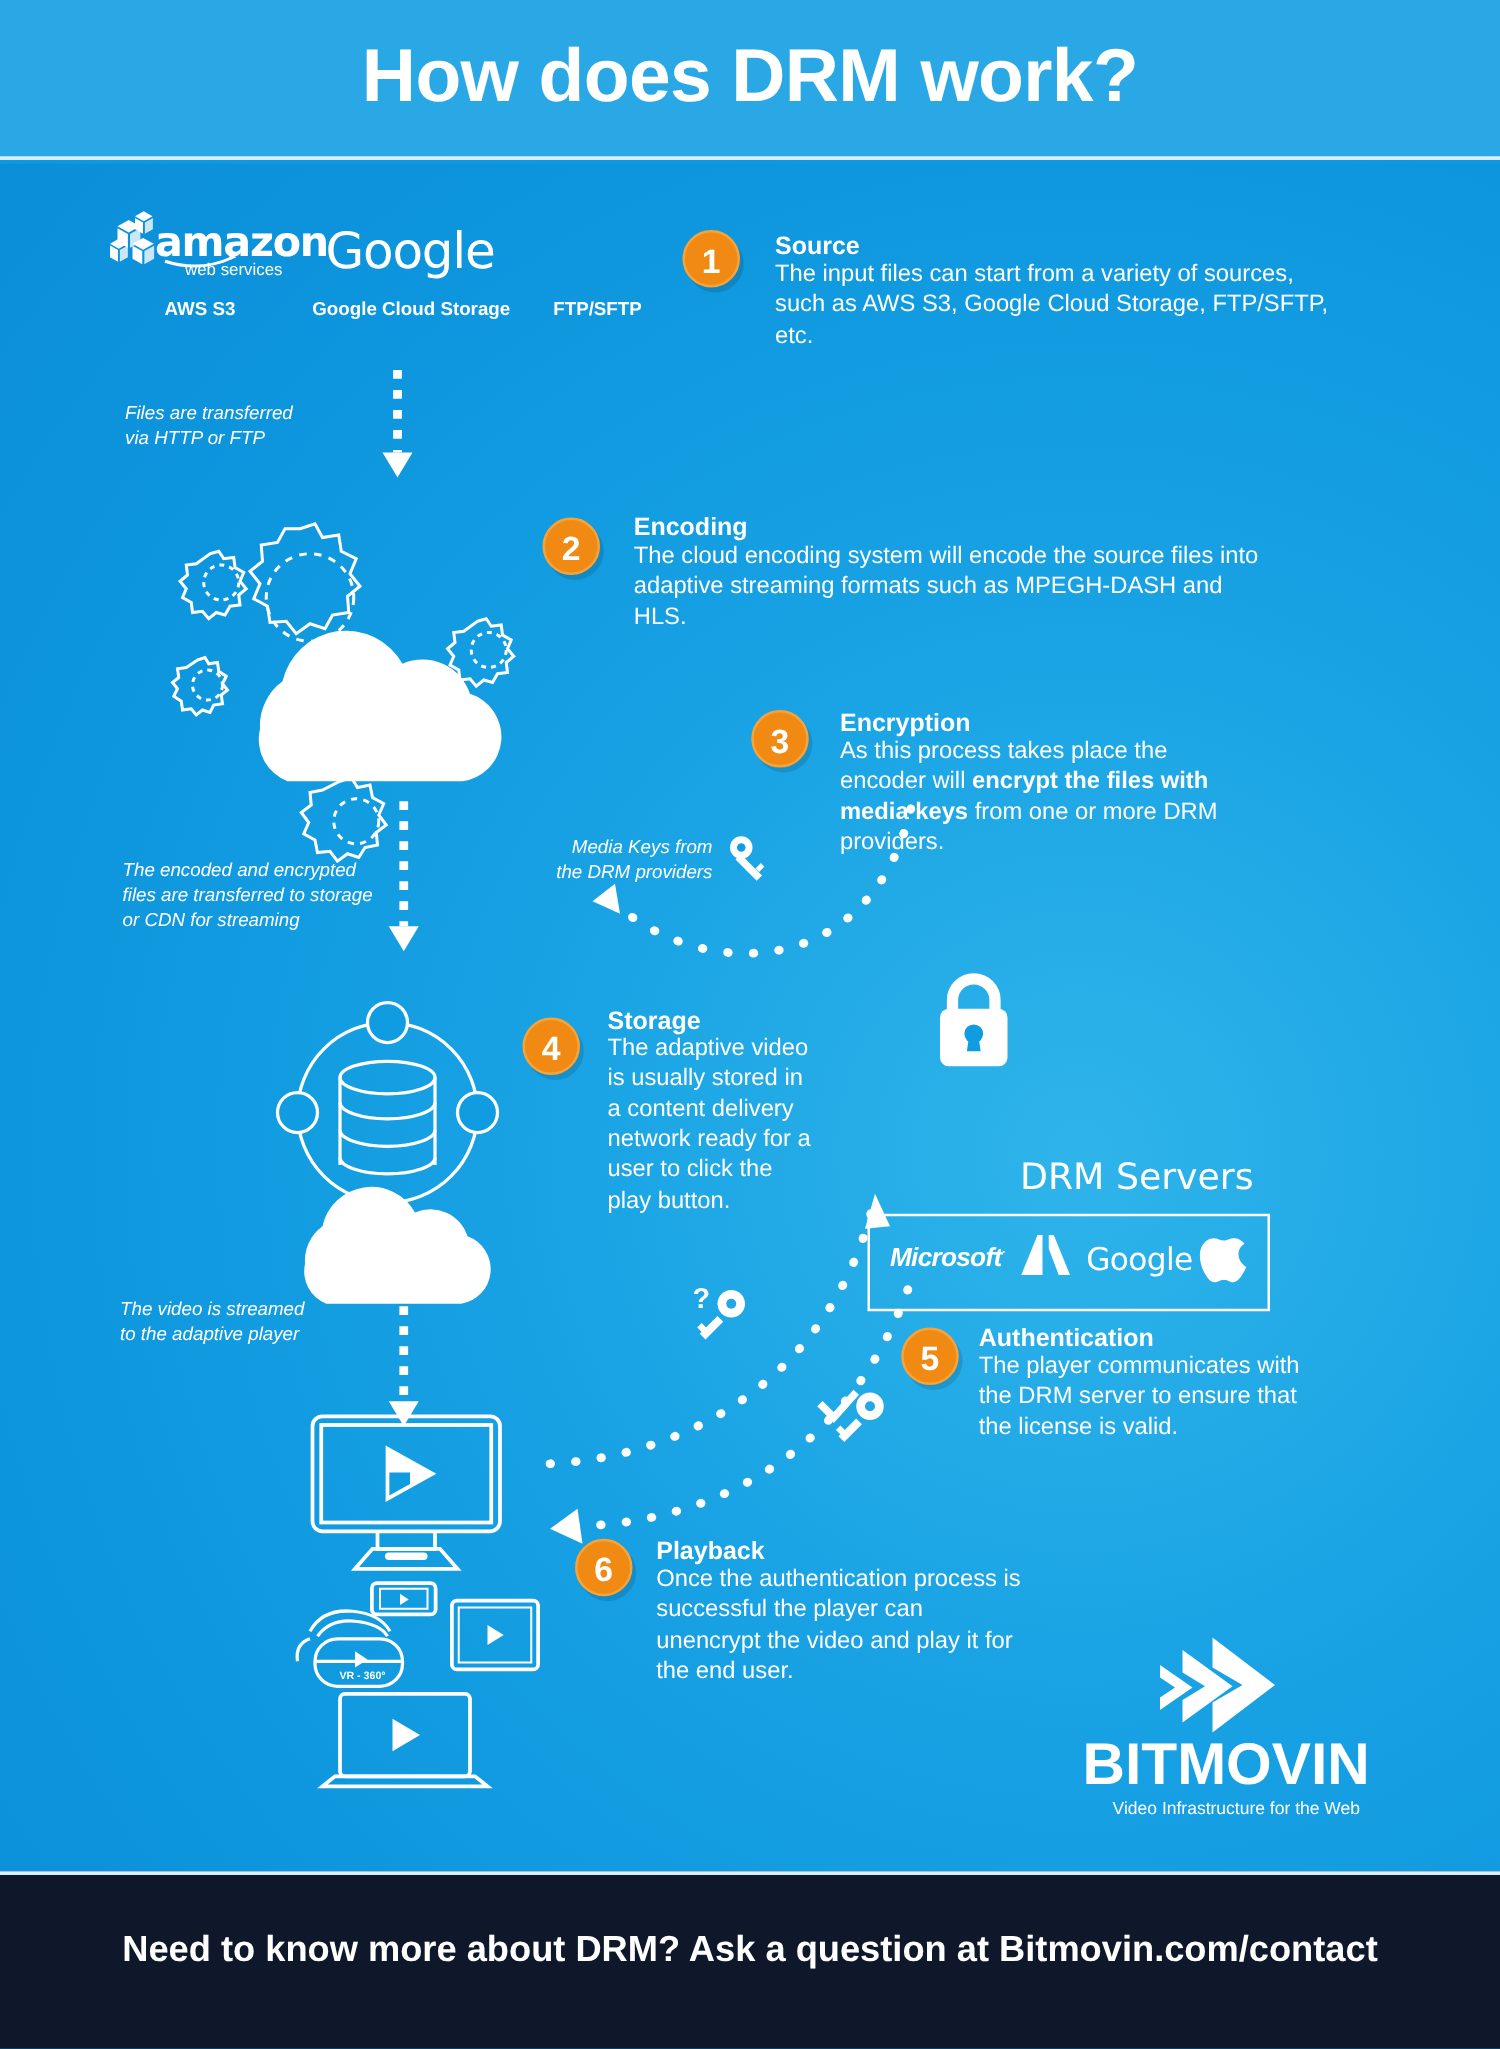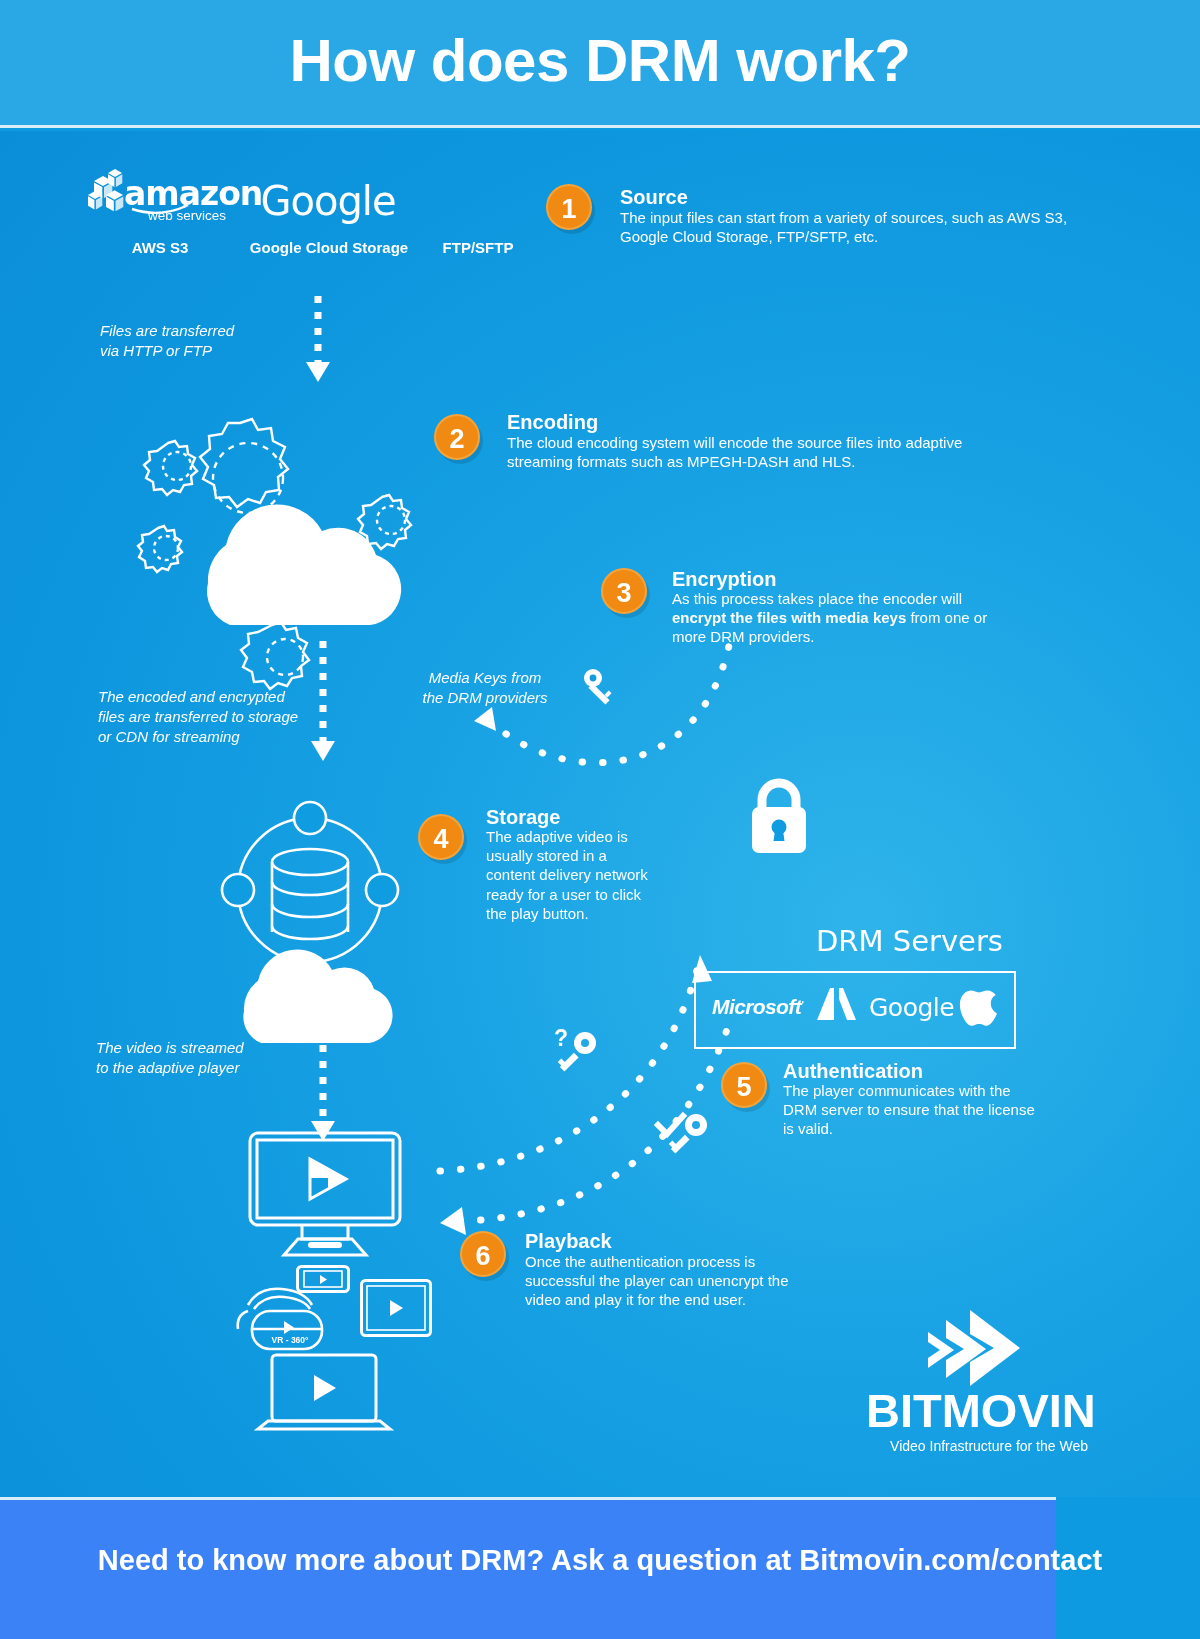--- a/index.html
+++ b/index.html
@@ -30,22 +30,22 @@
   
   .main-body {
     position: absolute; left: 0; top: 131px; width: 1200px; height: 1366px;
     background:
       radial-gradient(circle at 72% 58%, #2fb4ea 0%, #18a2e4 38%, #0d96dd 72%, #0b8ed8 100%);
     overflow: hidden;
   }
 
   
   .footer-band {
-    position: absolute; left: 0; top: 1497px; width: 1056px; height: 142px;
-    background: #3b82f6;
+    position: absolute; left: 0; top: 1497px; width: 1200px; height: 142px;
+    background: #0f172a;
     border-top: 3px solid #d9eef9;
   }
   .footer-text {
     position: absolute; left: 0; top: 44px; width: 1200px; text-align: center;
     font-size: 29px; font-weight: bold; color: #ffffff;
   }
 
   
   .abs { position: absolute; }
 
@@ -68,30 +68,30 @@
     background: #f08a12; color: #ffffff;
     font-size: 27px; font-weight: bold; line-height: 46px; text-align: center;
     box-shadow: 3px 4px 0 rgba(0,0,0,0.12);
     border: 2px solid #f6a33a;
   }
   .step-title {
     position: absolute; color: #ffffff; font-weight: bold; font-size: 20px;
     white-space: nowrap;
   }
   .step-body {
-    position: absolute; color: #ffffff; font-size: 15px; line-height: 1.28;
+    position: absolute; color: #ffffff; font-size: 19px; line-height: 1.28;
   }
   .step-body b { font-weight: bold; }
 
   
   .annot {
     position: absolute; color: #ffffff; font-size: 15px; font-style: italic;
     line-height: 1.32;
   }
-  .annot-r { text-align: center; }
+  .annot-r { text-align: right; }
 
   
   .drm-box {
     position: absolute; left: 694px; top: 840px; width: 322px; height: 78px;
     border: 2px solid #ffffff; background: transparent;
   }
   .drm-title {
     position: absolute; left: 816px; top: 793px;
     color: #ffffff; font-size: 29px; font-family: "DejaVu Sans", sans-serif;
   }

